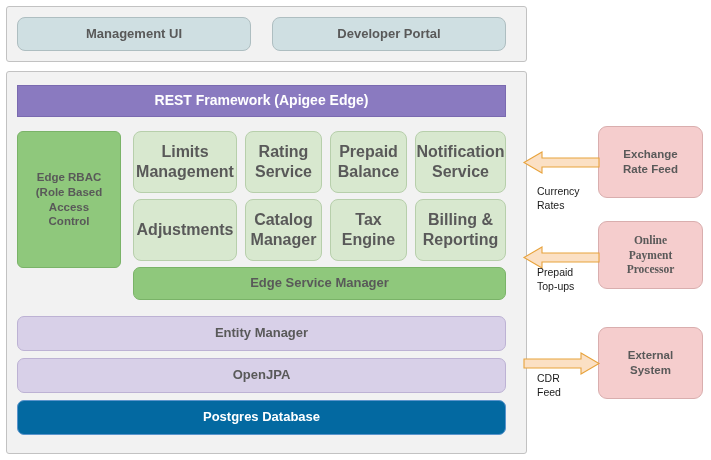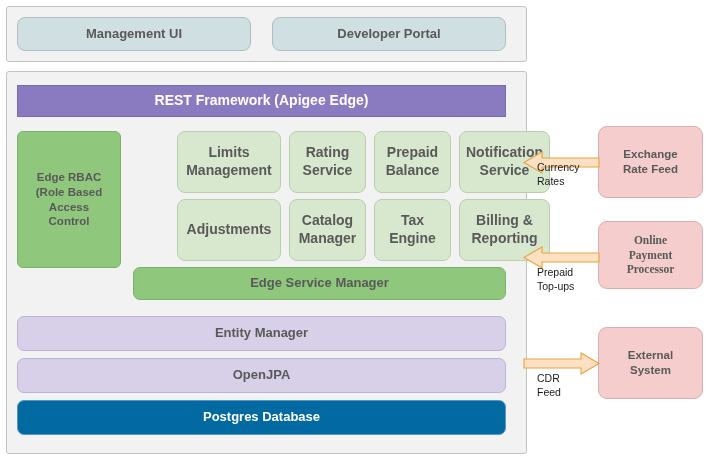--- a/index.html
+++ b/index.html
@@ -77,24 +77,23 @@
     border: 1px solid #7ab368;
     font-size: 11.5px;
     border-radius: 6px;
     white-space: pre-line;
   }
 
   
   .service-box {
     background: #d8e8cf;
     border: 1px solid #b7cfab;
-    font-size: 14px;
+    font-size: 16px;
     border-radius: 8px;
     white-space: pre-line;
-    margin-left: 44px;
   }
   .row1 { top: 131px; height: 62px; }
   .row2 { top: 199px; height: 62px; }
   .col1 { left: 133px; width: 104px; }
   .col2 { left: 245px; width: 77px; }
   .col3 { left: 330px; width: 77px; }
   .col4 { left: 415px; width: 91px; }
 
   
   #edge-service-manager {
@@ -147,21 +146,21 @@
 
   .arrow-label {
     position: absolute;
     font-size: 10.5px;
     color: #1a1a1a;
     line-height: 1.32;
     white-space: pre-line;
     text-align: left;
     font-family: "Liberation Sans", sans-serif;
   }
-  #label-currency-rates { left: 537px; top: 161px; }
+  #label-currency-rates { left: 537px; top: 185px; }
   #label-prepaid-topups { left: 537px; top: 266px; }
   #label-cdr-feed       { left: 537px; top: 372px; }
 </style>
 </head>
 <body>
 
 <div class="canvas">
 
   <div class="container" id="top-container"></div>
 

